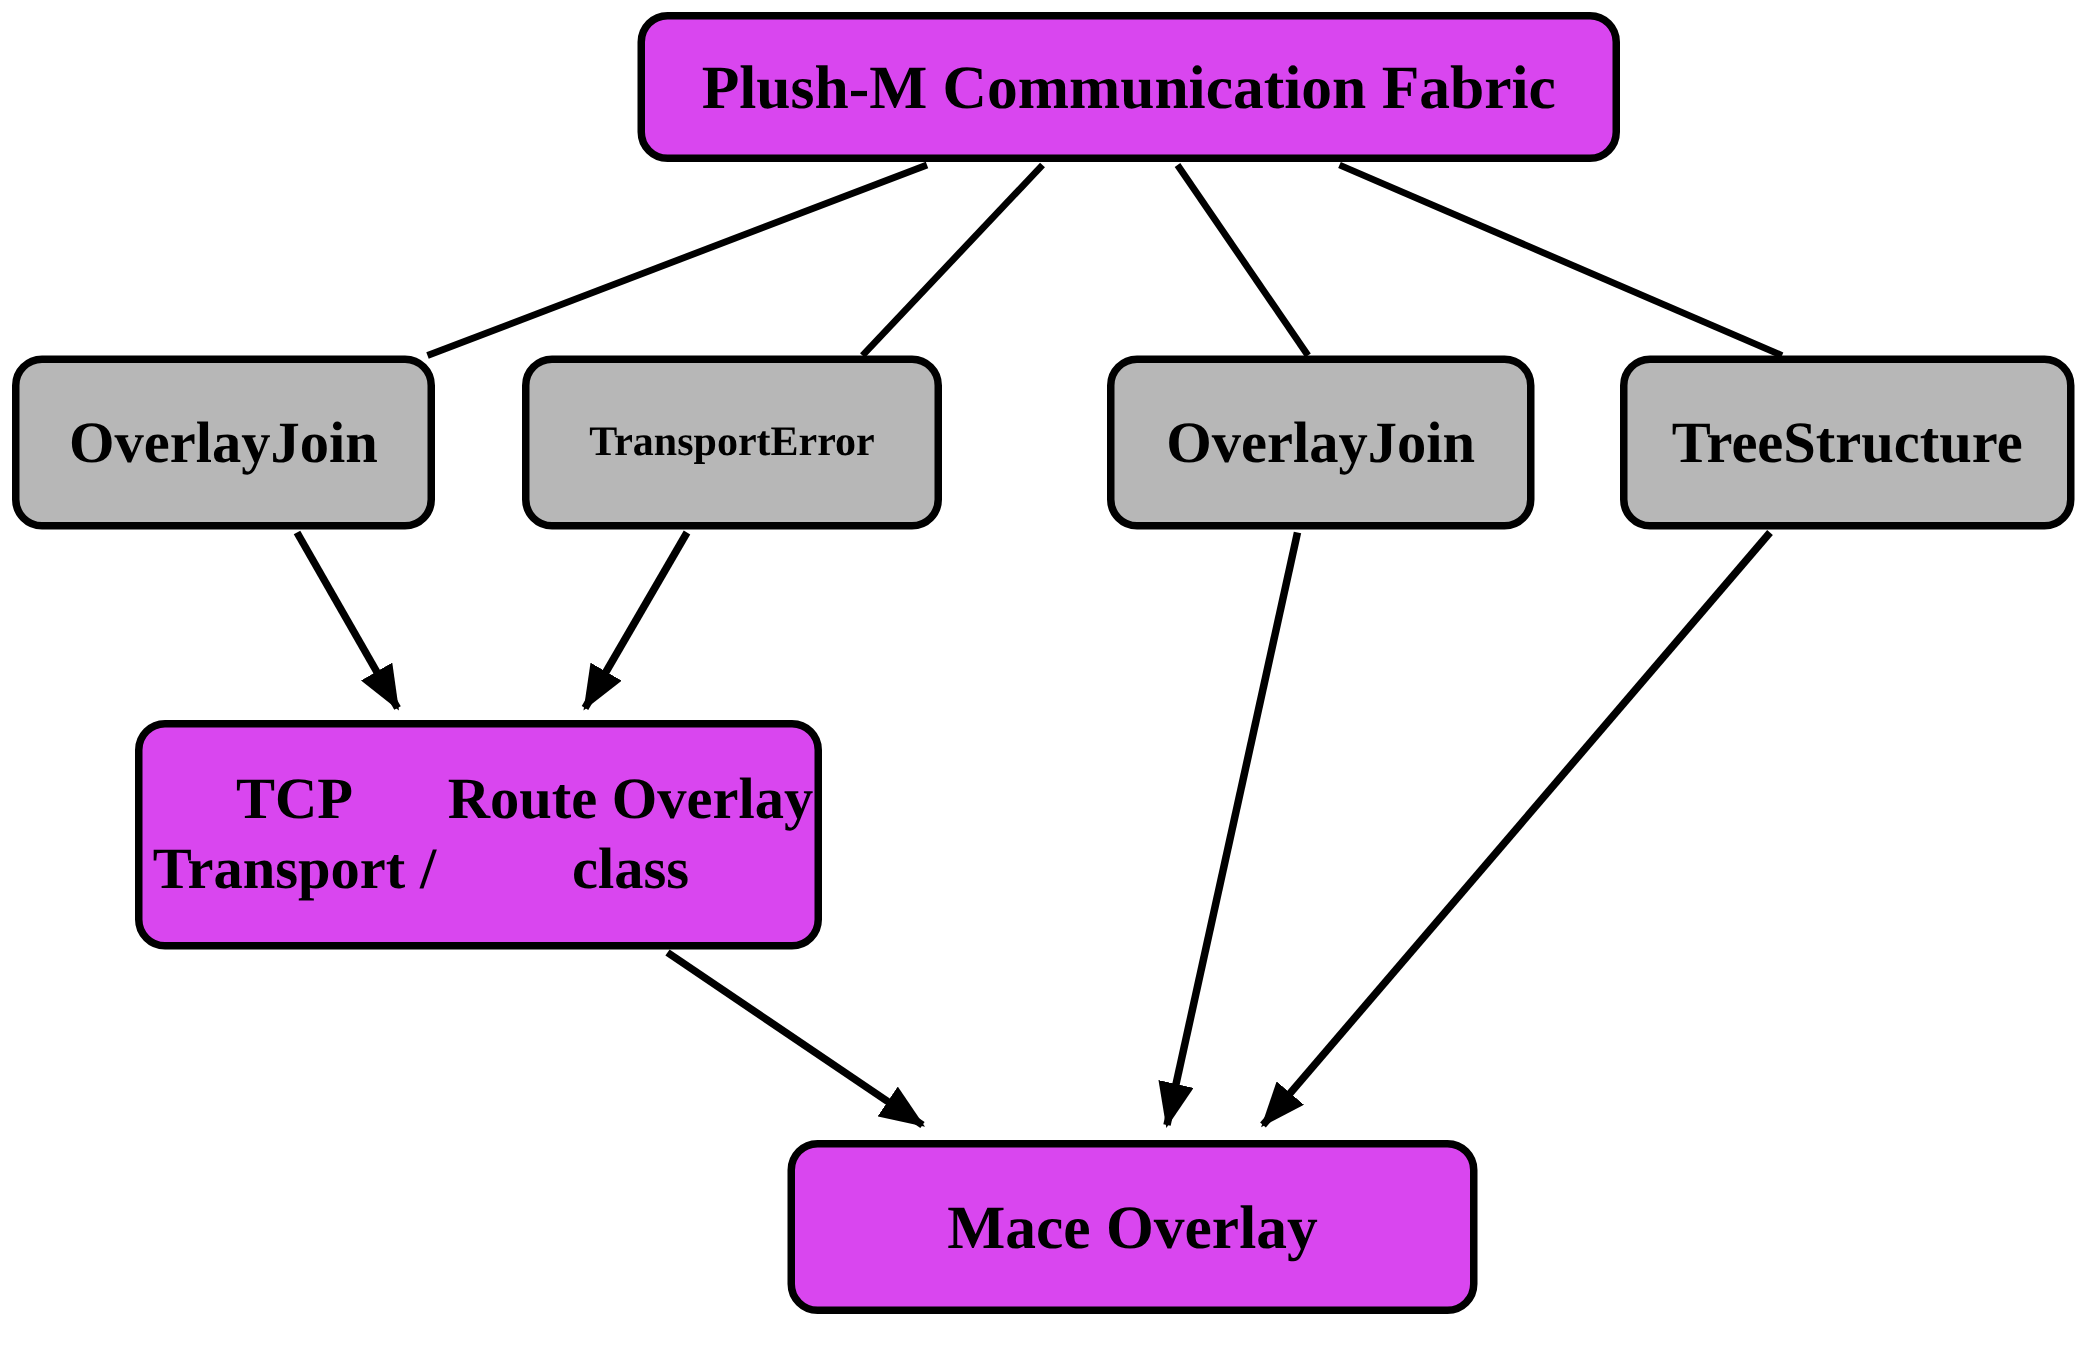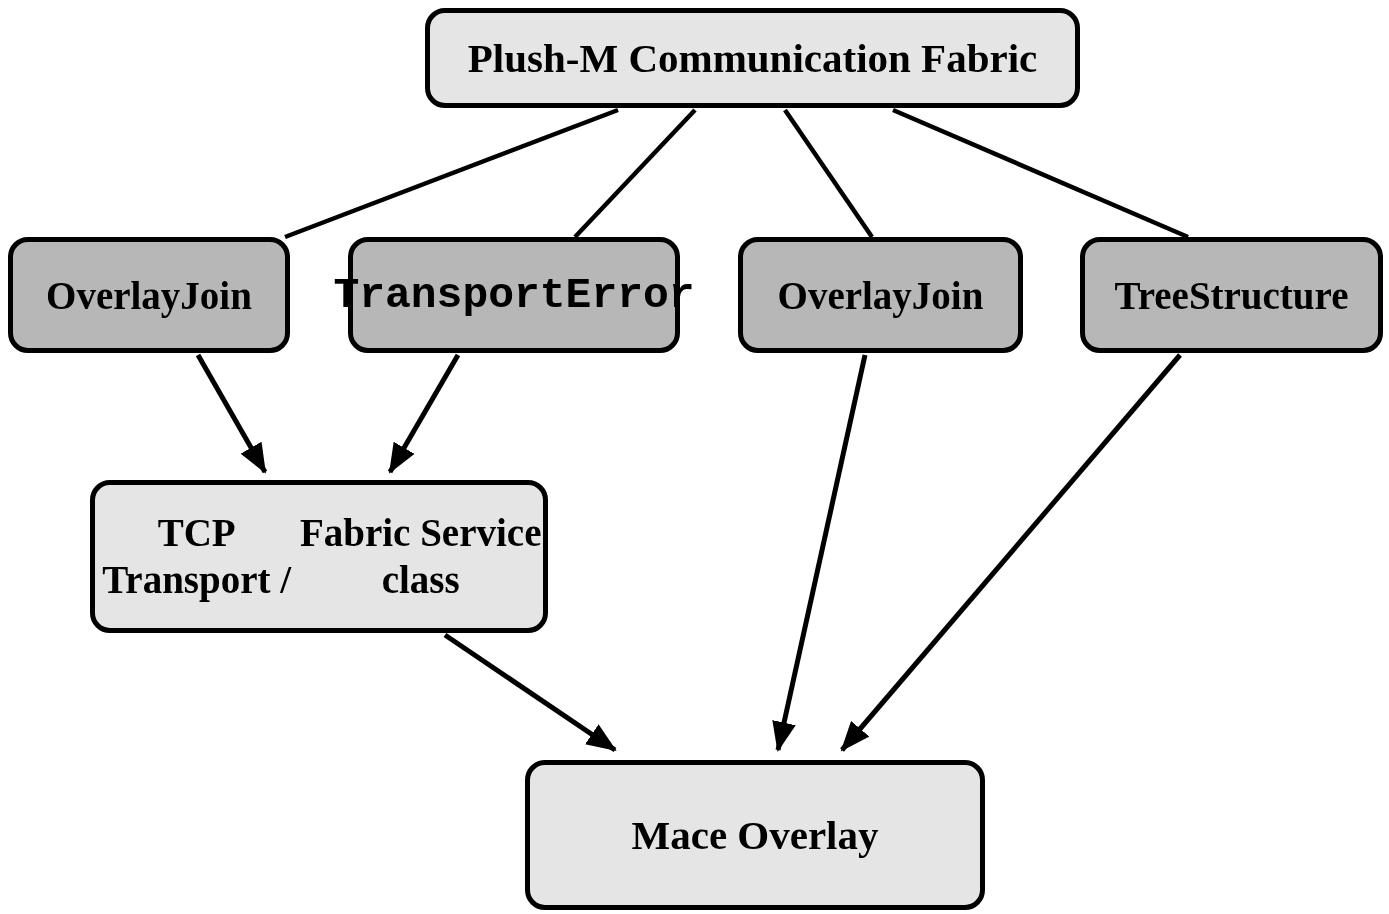--- a/index.html
+++ b/index.html
@@ -28,52 +28,51 @@
     border: 5px solid #000000;
     border-radius: 20px;
     display: flex;
     align-items: center;
     justify-content: center;
     text-align: center;
     font-weight: bold;
     color: #000000;
     z-index: 2;
   }
-  .node.white { background: #e5e5e5; }
+  .node.white { background: #d946ef; }
   .node.gray  { background: #b7b7b7; }
 
   .node-fabric {
     left: 425px; top: 8px; width: 655px; height: 100px;
     font-size: 41px;
   }
   .node-receive-data {
     left: 8px; top: 237px; width: 282px; height: 116px;
     font-size: 39px;
   }
   .node-transport-error {
-    left: 348px; top: 237px; width: 332px; height: 116px;
-    font-size: 43px;
-    font-family: Liberation Mono, monospace;
+    left: 348px; top: 237px; width: 280px; height: 116px;
+    font-size: 28px;
   }
   .node-overlay-join {
     left: 738px; top: 237px; width: 285px; height: 116px;
     font-size: 39px;
   }
   .node-tree-structure {
     left: 1080px; top: 237px; width: 303px; height: 116px;
     font-size: 39px;
   }
   .node-tcp-transport {
     left: 90px; top: 480px; width: 458px; height: 153px;
     font-size: 39px;
     line-height: 1.2;
     flex-direction: row;
   }
   .node-mace-overlay {
-    left: 525px; top: 760px; width: 460px; height: 150px;
+    left: 525px; top: 760px; width: 460px; height: 116px;
     font-size: 41px;
   }
 </style>
 </head>
 <body>
 
 <div class="canvas">
 
   <svg class="edges-layer" viewBox="0 0 1389 914" xmlns="http://www.w3.org/2000/svg">
     <defs>
@@ -110,20 +109,20 @@
   <div class="node gray node-overlay-join">
     <span>OverlayJoin</span>
   </div>
 
   <div class="node gray node-tree-structure">
     <span>TreeStructure</span>
   </div>
 
   <div class="node white node-tcp-transport">
     <span>TCP Transport /</span>
-    <span>Fabric Service class</span>
+    <span>Route Overlay class</span>
   </div>
 
   <div class="node white node-mace-overlay">
     <span>Mace Overlay</span>
   </div>
 
 </div>
 
 </body></html>

